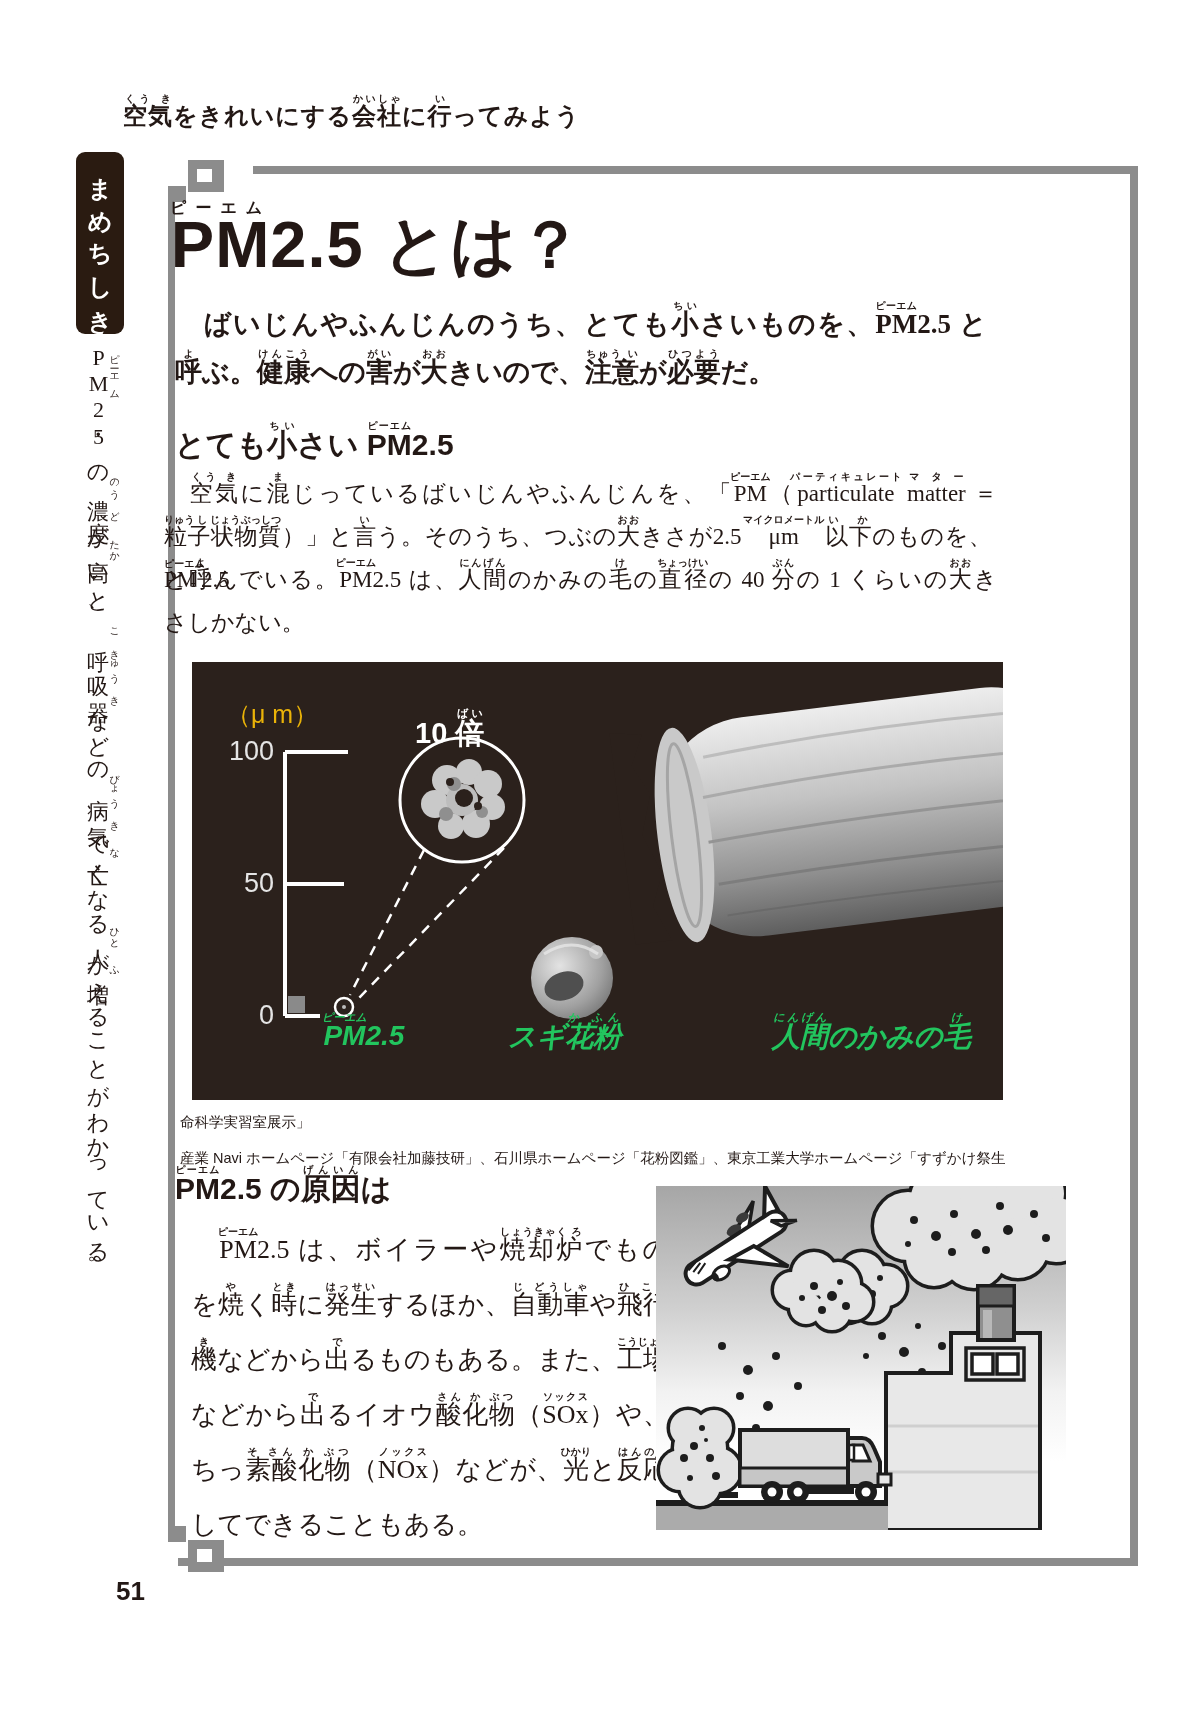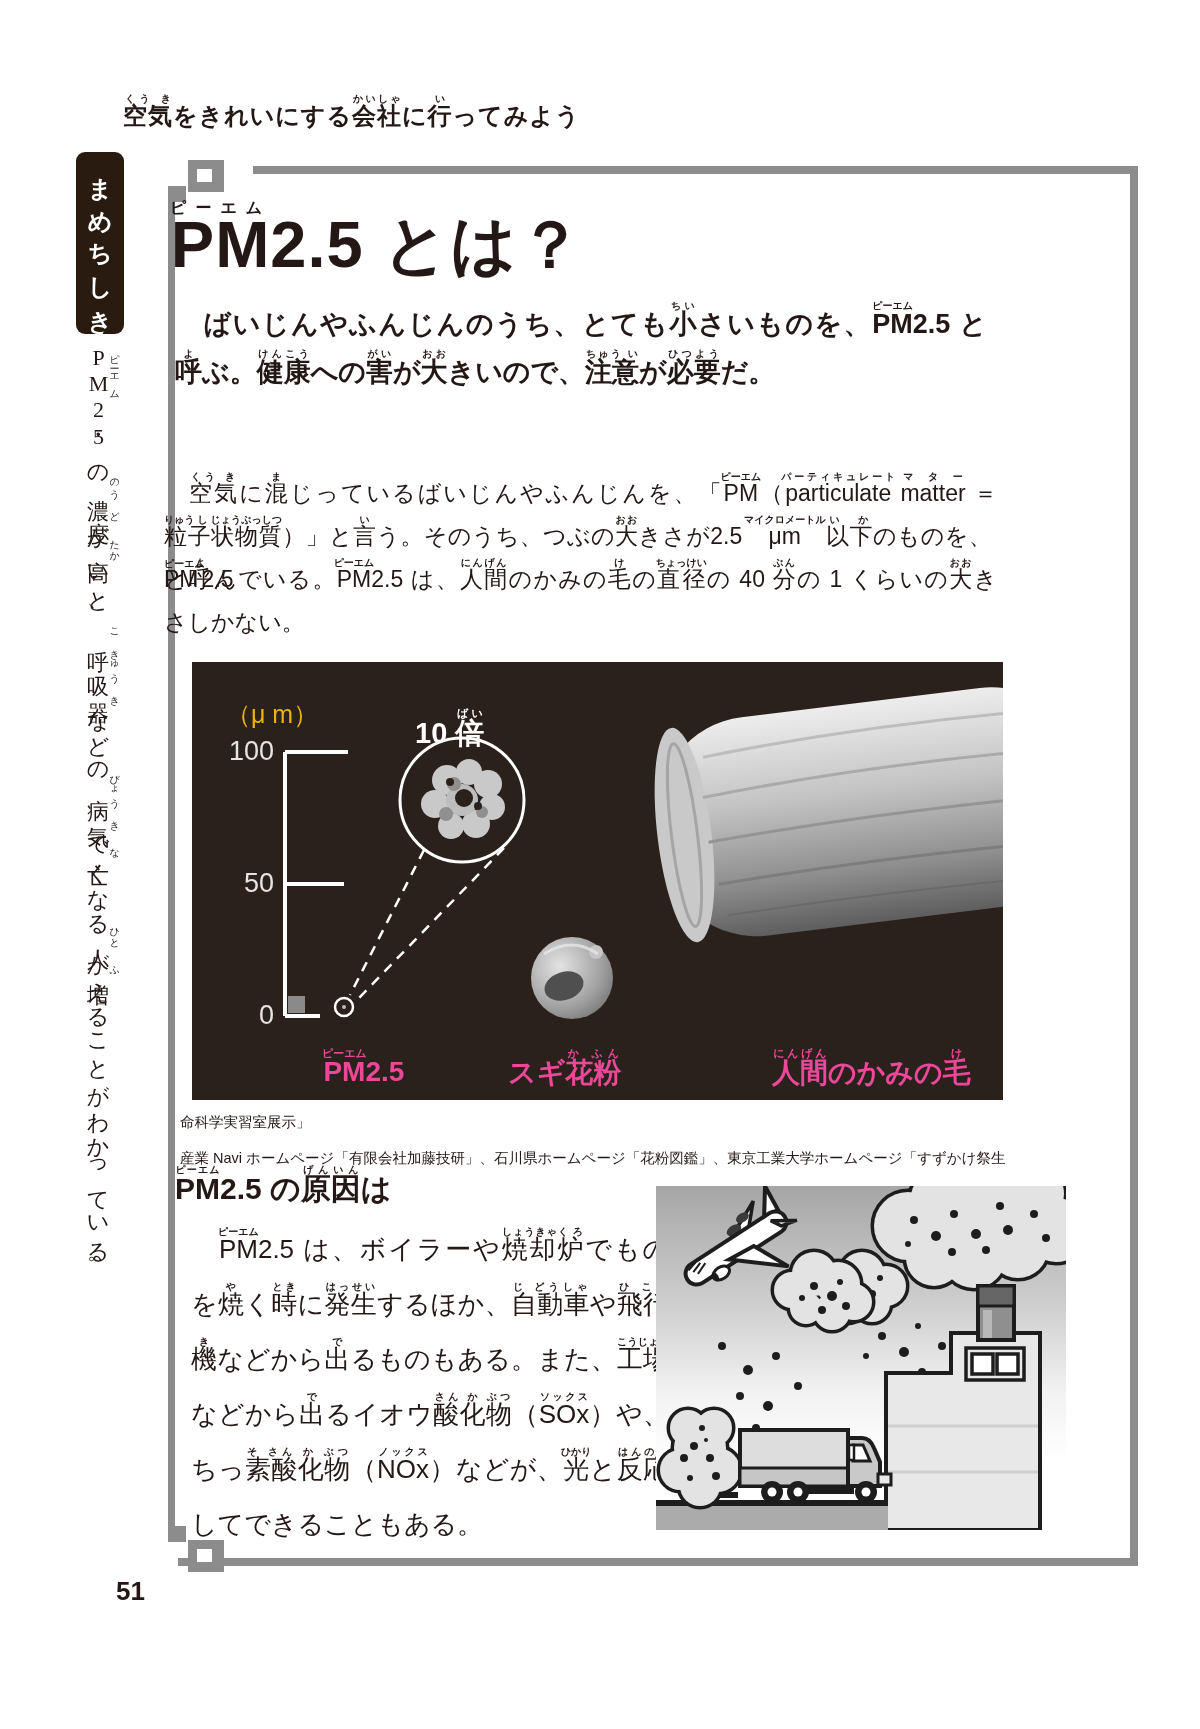--- a/index.html
+++ b/index.html
@@ -29,37 +29,37 @@
   .side-note rt { font-size:10px; font-weight:500; }
 
   
   .title { left:170px; top:200px; margin:0; font-size:65px; font-weight:800; line-height:86px; letter-spacing:1px; }
   .title rt { font-size:16px; letter-spacing:9px; font-weight:700; }
   .sec-h { margin:0; font-size:30px; font-weight:800; line-height:50px; }
   .h-s1 { left:175px; top:420px; }
   .h-s2 { left:175px; top:1164px; }
 
   
-  .tline { white-space:nowrap; }
+  .tline { white-space:nowrap;font-family:Liberation Serif, serif; }
   .just  { text-align:justify; text-align-last:justify; white-space:normal; }
   .lead  { left:175px; top:300px; width:812px; font-size:27px; font-weight:700; }
   .lead  .tline { height:48px; line-height:48px; }
   .body1 { left:164px; top:472px; width:833px; font-size:23px; font-weight:500; }
   .body1 .tline { height:43px; line-height:43px; }
   .body2 { left:175px; top:1222px; width:478px; font-size:26px; font-weight:500;margin-left:16px; }
   .body2 .tline { height:55px; line-height:55px; }
 
   
   .panel { left:192px; top:662px; width:811px; height:438px; background:#2b211c; }
   .panel .fig-unit { left:34px; top:36px; color:#eab308; font-size:25px; font-weight:500; }
   .fig-num { width:54px; text-align:right; color:#e5e5e5; font-size:27px; font-weight:500; }
   .t100 { left:28px; top:74px; } .t50 { left:28px; top:206px; } .t0 { left:28px; top:338px; }
   .fig-mag { left:203px; top:46px; color:#fff; font-size:29px; font-weight:600; line-height:44px;margin-left:20px; }
   .fig-mag rt { font-size:11px; }
-  .fig-label { color:#ec4899; font-size:28px; font-weight:800; line-height:42px; top:386px; }
+  .fig-label { color:#22c55e; font-size:28px; font-weight:800; line-height:42px; top:350px;font-style:italic; }
   .fig-label rt { font-size:11px; font-weight:700; }
   .fl1 { left:130px; } .fl2 { left:316px; } .fl3 { left:580px; }
 
   .caption { left:180px; top:1104px; width:845px; font-size:14.5px; font-weight:500; line-height:36px; color:#231815; }
 
   .illust { left:656px; top:1186px; }
 
   .pageno { left:116px; top:1576px; font-size:26px; font-weight:600; }
 </style>
 </head>
@@ -82,20 +82,21 @@
 
   <div class="abs badge">まめちしき</div>
   <div class="abs side-note"><ruby>PM<rt>ピーエム</rt></ruby>2・5の<ruby>濃度<rt>のう ど</rt></ruby>が<ruby>高<rt>たか</rt></ruby>いと、<ruby>呼吸器<rt>こ きゅう き</rt></ruby>などの<ruby>病気<rt>びょう き</rt></ruby>で<ruby>亡<rt>な</rt></ruby>くなる<ruby>人<rt>ひと</rt></ruby>が<ruby>増<rt>ふ</rt></ruby>えることがわかっている。</div>
 
   <h1 class="abs title"><ruby>PM<rt>ピーエム</rt></ruby>2.5 とは？</h1>
   <div class="abs lead">
       <div class="tline just">　ばいじんやふんじんのうち、とても<ruby>小<rt>ちい</rt></ruby>さいものを、<ruby>PM<rt>ピーエム</rt></ruby>2.5 と</div>
       <div class="tline"><ruby>呼<rt>よ</rt></ruby>ぶ。<ruby>健康<rt>けんこう</rt></ruby>への<ruby>害<rt>がい</rt></ruby>が<ruby>大<rt>おお</rt></ruby>きいので、<ruby>注意<rt>ちゅう い</rt></ruby>が<ruby>必要<rt>ひつよう</rt></ruby>だ。</div>
     </div>
 
+  <h3 class="abs sec-h h-s1">とても<ruby>小<rt>ちい</rt></ruby>さい <ruby>PM<rt>ピーエム</rt></ruby>2.5</h3>
   <div class="abs body1">
       <div class="tline just">　<ruby>空気<rt>くう き</rt></ruby>に<ruby>混<rt>ま</rt></ruby>じっているばいじんやふんじんを、「<ruby>PM<rt>ピーエム</rt></ruby>（<ruby>particulate<rt>パ ー テ ィ キ ュ レ ー ト</rt></ruby> <ruby>matter<rt>マ タ ー</rt></ruby> ＝</div>
       <div class="tline just"><ruby>粒子状物質<rt>りゅう し じょうぶっしつ</rt></ruby>）」と<ruby>言<rt>い</rt></ruby>う。そのうち、つぶの<ruby>大<rt>おお</rt></ruby>きさが2.5 <ruby>μm<rt>マイクロメートル</rt></ruby><ruby>以下<rt>い か</rt></ruby>のものを、<ruby>PM<rt>ピーエム</rt></ruby>2.5</div>
       <div class="tline just">と<ruby>呼<rt>よ</rt></ruby>んでいる。<ruby>PM<rt>ピーエム</rt></ruby>2.5 は、<ruby>人間<rt>にんげん</rt></ruby>のかみの<ruby>毛<rt>け</rt></ruby>の<ruby>直径<rt>ちょっけい</rt></ruby>の 40 <ruby>分<rt>ぶん</rt></ruby>の 1 くらいの<ruby>大<rt>おお</rt></ruby>き</div>
       <div class="tline">さしかない。</div>
     </div>
 
   <figure class="abs panel" style="margin:0;">
     <svg width="811" height="438" viewBox="0 0 811 438" style="position:absolute;left:0;top:0;">
       <defs>

